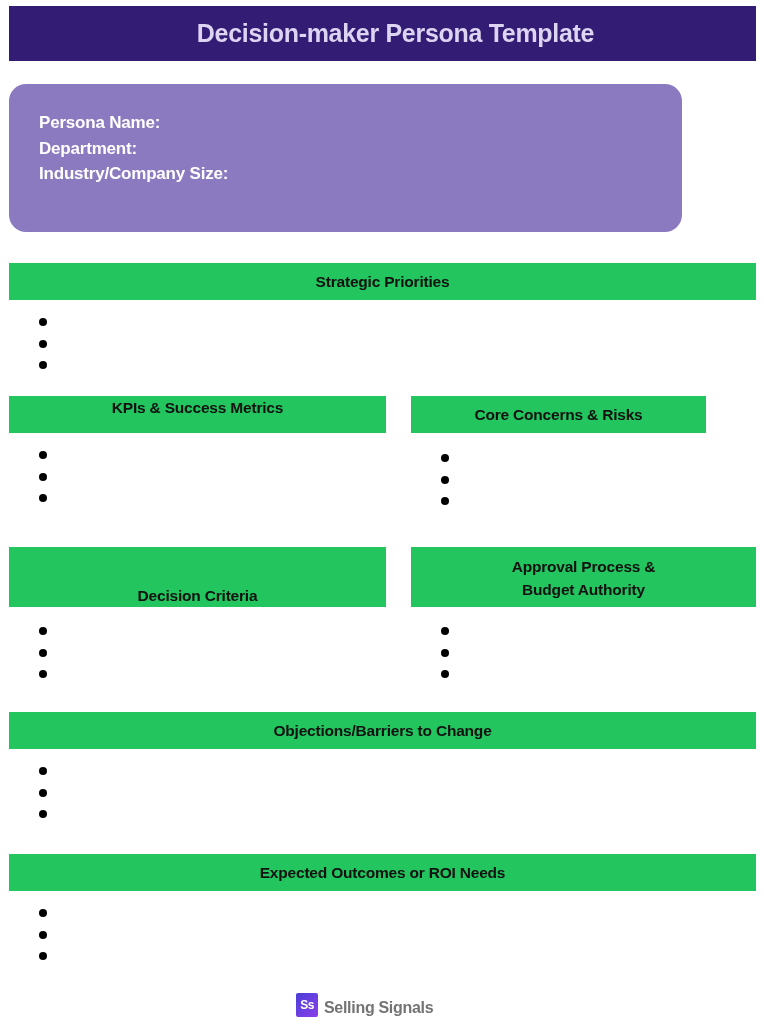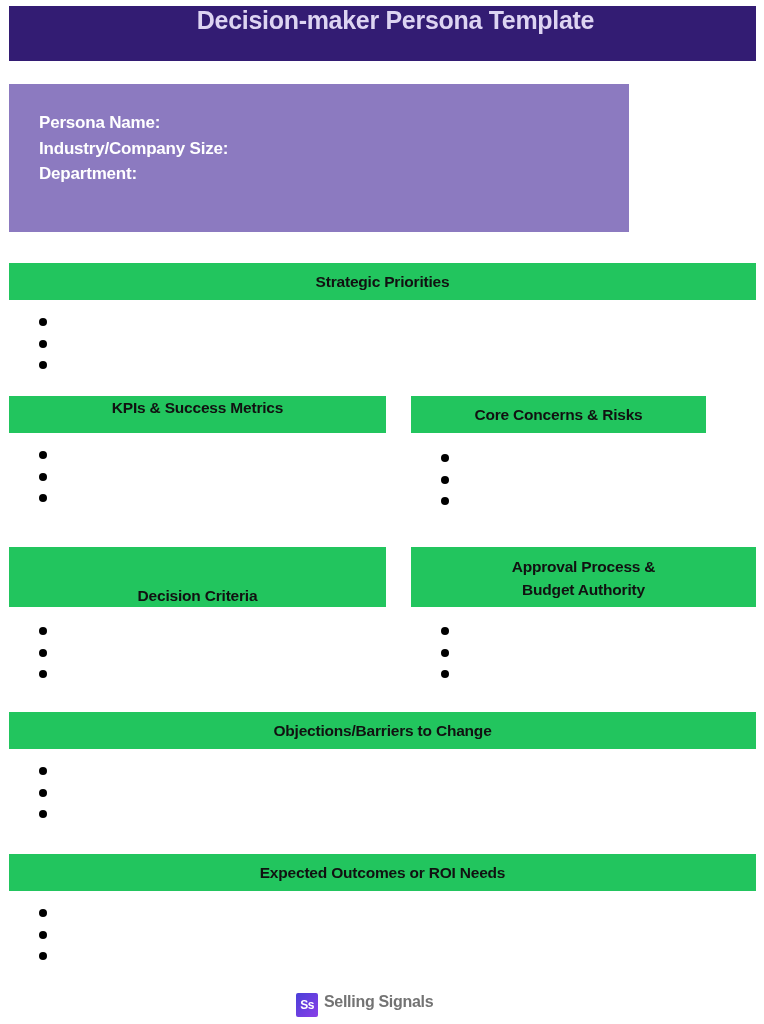--- a/index.html
+++ b/index.html
@@ -2,65 +2,65 @@
 <html><head>
 <meta charset="utf-8">
 <style>
   html, body { margin: 0; padding: 0; }
   body {
     width: 764px; height: 1024px; background: #ffffff; position: relative; overflow: hidden;
     font-family: "Liberation Sans", "DejaVu Sans", sans-serif; color: #111;
   }
   .title-bar {
     position: absolute; left: 9px; top: 6px; width: 747px; height: 55px;
-    background: #331c73; display: flex; align-items: flex-start; justify-content: center;
+    background: #331c73; display: flex; align-items: center; justify-content: center;
   }
   .title-bar span {
     color: #ddd4f2; font-weight: bold; font-size: 25px; letter-spacing: -0.3px; margin-left: 26px;
   }
   .persona-box {
-    position: absolute; left: 9px; top: 84px; width: 620px; height: 148px;
-    background: #8c7ac0; box-sizing: border-box; padding: 26px 0 0 30px;
+    position: absolute; left: 9px; top: 84px; width: 673px; height: 148px;
+    background: #8c7ac0; box-sizing: border-box; padding: 26px 0 0 30px; border-radius: 17px;
   }
   .persona-box .field {
     color: #ffffff; font-weight: bold; font-size: 17px; line-height: 25.5px; letter-spacing: -0.2px;
   }
   .sec-header {
     position: absolute; background: #22c55e; display: flex; justify-content: center;
     box-sizing: border-box; text-align: center;
   }
   .sec-header span {
     font-weight: bold; font-size: 15.5px; color: #111; line-height: 23px; letter-spacing: -0.2px;
   }
   .bullets { position: absolute; margin: 0; padding: 0; list-style: none; }
   .bullets li { height: 21.5px; position: relative; }
   .bullets li .dot {
     position: absolute; left: 0; top: 4px; width: 8px; height: 8px; border-radius: 50%; background: #000;
   }
   .logo {
-    position: absolute; left: 296px; top: 993px; display: flex; align-items: flex-start;
+    position: absolute; left: 296px; top: 993px; display: flex; align-items: flex-end;
   }
   .logo-mark {
     width: 22px; height: 24px; background: linear-gradient(135deg, #4a3fd8, #8a3fe8);
     color: #fff; font-weight: bold; font-size: 12px; display: flex; align-items: center; justify-content: center;
     border-radius: 2px; letter-spacing: -0.5px;
   }
   .logo-text { margin-left: 6px; font-weight: bold; font-size: 16px; color: #737373; letter-spacing: -0.3px; }
 </style>
 </head>
 <body>
 
 <div class="title-bar">
   <span>Decision-maker Persona Template</span>
 </div>
 
 <div class="persona-box">
   <div class="field">Persona Name:</div>
+  <div class="field">Department:</div>
   <div class="field">Industry/Company Size:</div>
-  <div class="field">Department:</div>
 </div>
 
 <div class="sec-header" style="left:9px; top:263px; width:747px; height:37px; align-items:center;">
   <span>Strategic Priorities</span>
 </div>
 <ul class="bullets" style="left:39px; top:314px;">
   <li>
       <span class="dot"></span>
     </li>
   <li>

